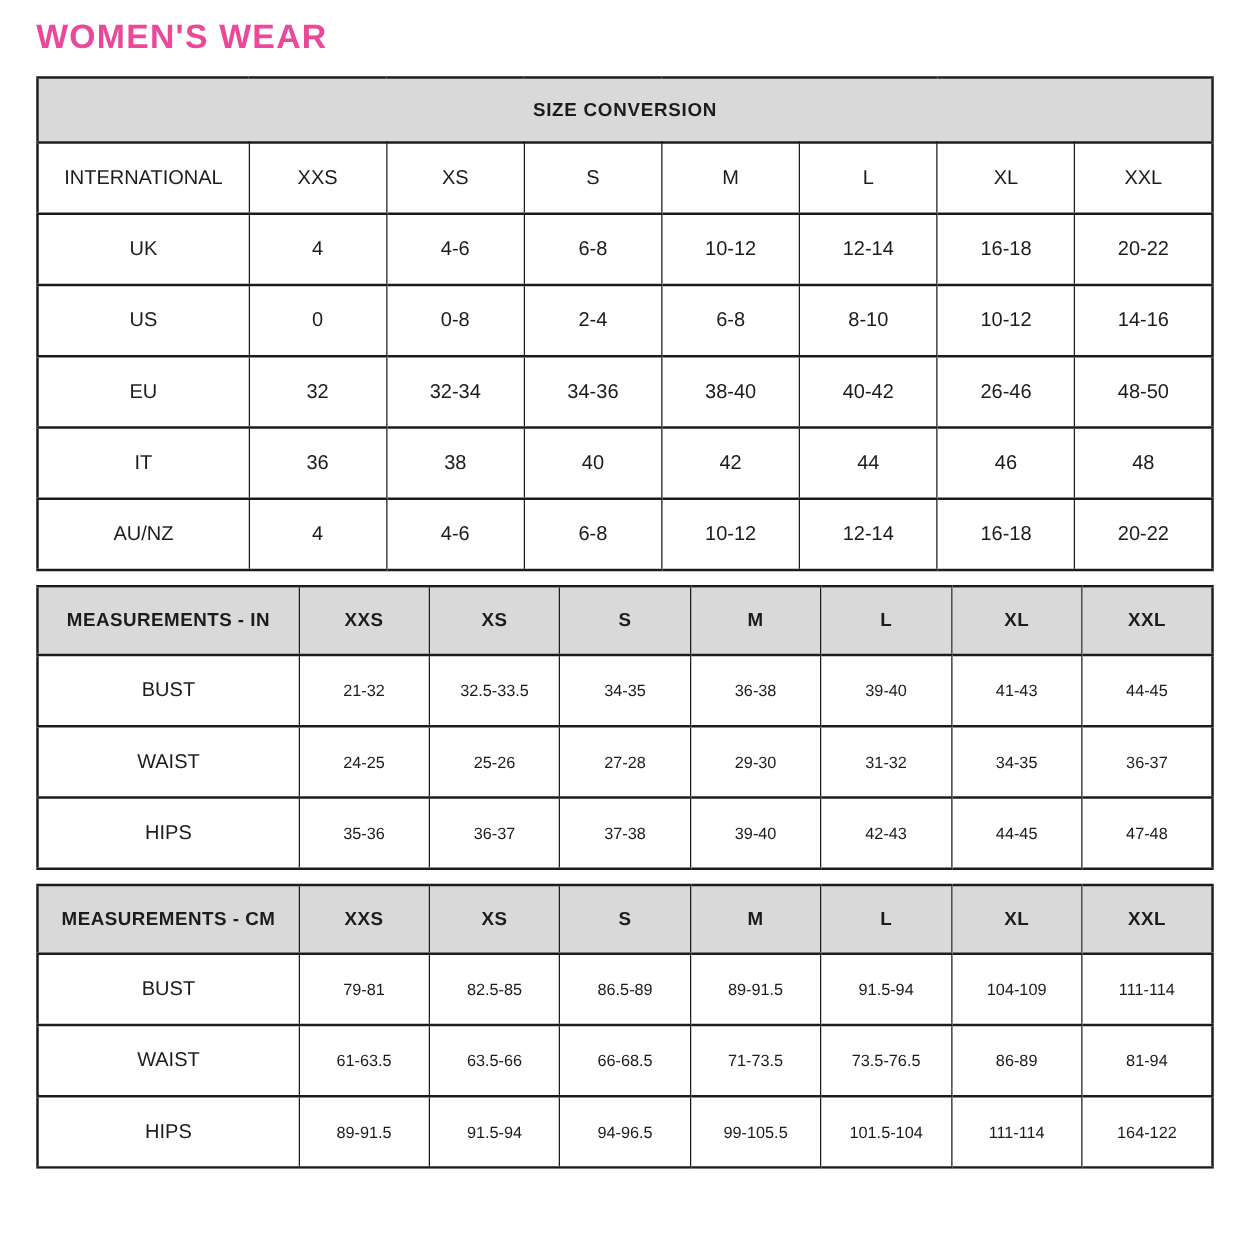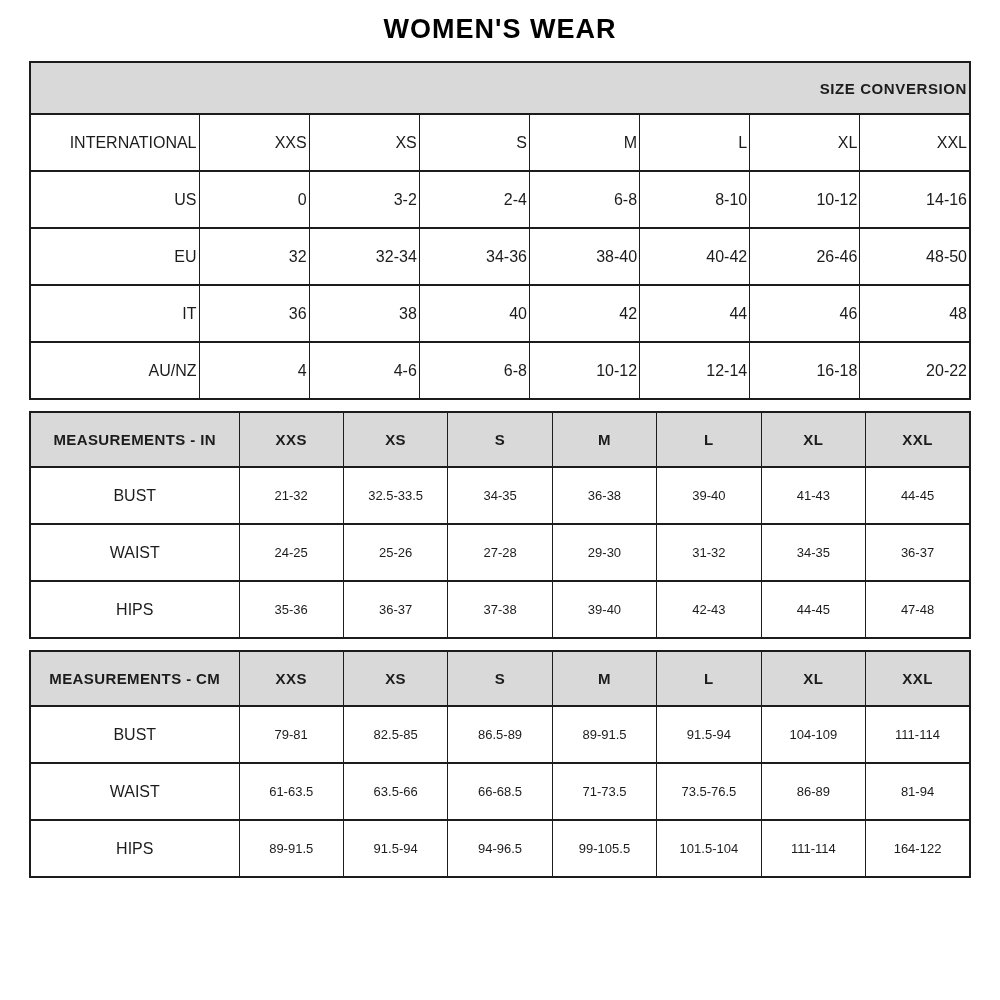--- a/index.html
+++ b/index.html
@@ -5,46 +5,45 @@
   html, body {
     margin: 0;
     padding: 0;
     background: #ffffff;
     width: 1000px;
     font-family: "Liberation Sans", sans-serif;
     color: #1c1c1c;
   }
   .page { width: 942px; margin: 0 auto; padding-top: 10px; }
   h1.title {
-    text-align: center;
     font-size: 27px;
     font-weight: 700;
     letter-spacing: 1px;
     margin: 4px 0 16px 0;
-    color: #000000;
+    color: #ec4899;
   }
   table {
     border-collapse: collapse;
     table-layout: fixed;
     width: 942px;
     border: 2.5px solid #1c1c1c;
   }
   table.meas { margin-top: 11px; }
   td {
     border: 1.5px solid #1c1c1c;
     border-top-width: 2px;
     border-bottom-width: 2px;
     text-align: center;
     vertical-align: middle;
     padding: 0 2px;
     overflow: hidden;
   }
   
   .conv col.c-label { width: 169px; }
-  .conv td { height: 55px; font-size: 16px; text-align: right; }
+  .conv td { height: 55px; font-size: 16px; }
   .conv td.banner {
     height: 50px;
     background: #d9d9d9;
     font-weight: 700;
     font-size: 15px;
     letter-spacing: 0.6px;
   }
   .conv tr.headrow td { font-size: 16px; }
   
   .meas col.c-label { width: 209px; }
@@ -85,23 +84,33 @@
         <td>INTERNATIONAL</td>
         <td>XXS</td>
         <td>XS</td>
         <td>S</td>
         <td>M</td>
         <td>L</td>
         <td>XL</td>
         <td>XXL</td>
       </tr>
       <tr>
+        <td class="lbl">UK</td>
+        <td class="val">4</td>
+        <td class="val">4-6</td>
+        <td class="val">6-8</td>
+        <td class="val">10-12</td>
+        <td class="val">12-14</td>
+        <td class="val">16-18</td>
+        <td class="val">20-22</td>
+      </tr>
+      <tr>
         <td class="lbl">US</td>
         <td class="val">0</td>
-        <td class="val">3-2</td>
+        <td class="val">0-8</td>
         <td class="val">2-4</td>
         <td class="val">6-8</td>
         <td class="val">8-10</td>
         <td class="val">10-12</td>
         <td class="val">14-16</td>
       </tr>
       <tr>
         <td class="lbl">EU</td>
         <td class="val">32</td>
         <td class="val">32-34</td>

